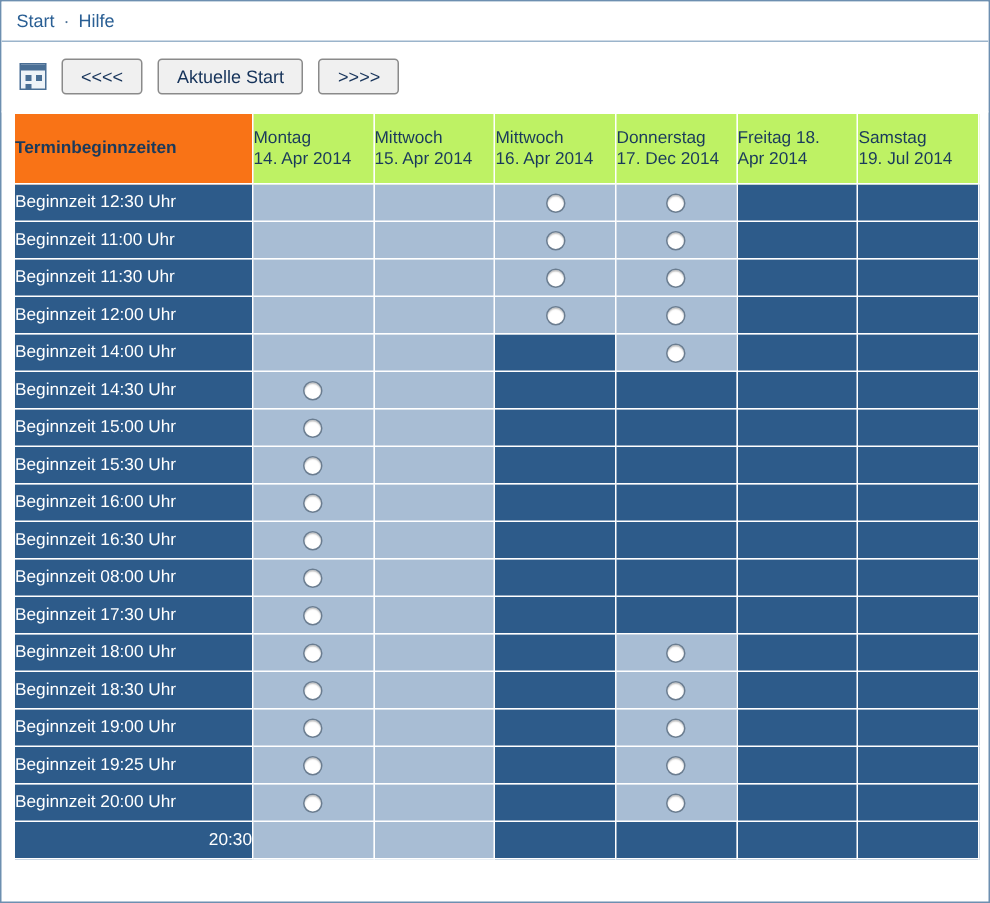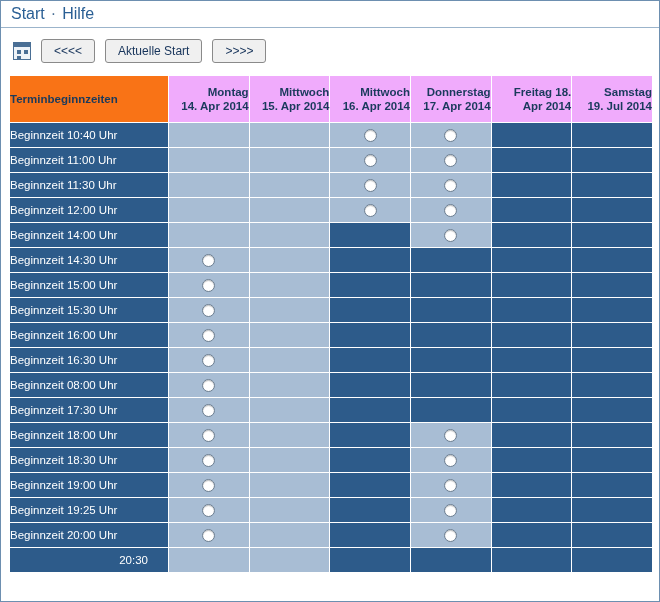--- a/index.html
+++ b/index.html
@@ -21,21 +21,21 @@
     border: 1px solid #6d8fb0;
     box-sizing: border-box;
   }
   
   .topnav {
     height: 26px;
     line-height: 26px;
     padding: 0 10px;
     border-bottom: 1px solid #9bb4cb;
     background: #ffffff;
-    font-size: 16px;
+    font-size: 12px;
   }
   .topnav a {
     color: #2a5f94;
     text-decoration: none;
   }
   .topnav .sep {
     color: #4a6f95;
     padding: 0 6px;
   }
   
@@ -104,41 +104,41 @@
     color: #1a3a5c;
     font-weight: bold;
     font-size: 13px;
     text-align: left;
     padding: 10px 8px;
     vertical-align: middle;
     border: 1px solid #1e3f66;
     height: 46px;
   }
   th.day {
-    background: #f0abfc;
+    background: #bef264;
     color: #1a3a5c;
-    font-weight: bold;
-    text-align: right;
+    font-weight: normal;
+    text-align: left;
     vertical-align: middle;
     padding: 5px 2px;
     border: 1px solid #1e3f66;
     line-height: 14px;
     height: 46px;
   }
   td.timelabel {
     background: #2d5b8a;
     color: #ffffff;
     padding: 5px 8px;
     height: 14px;
     white-space: nowrap;
     border: 1px solid #ffffff;
   }
   td.timelabel.last {
     text-align: right;
-    padding-right: 20px;
+    padding-right: 0;
     margin-left: 43px;
   }
   td.slot {
     height: 24px;
     text-align: center;
     vertical-align: middle;
     border: 1px solid #ffffff;
   }
   td.slot.free { background: #a8bdd4; }
   td.slot.busy { background: #2d5b8a; }
@@ -182,35 +182,35 @@
           <th class="day">
             <div>Mittwoch</div>
             <div>15. Apr 2014</div>
           </th>
           <th class="day">
             <div>Mittwoch</div>
             <div>16. Apr 2014</div>
           </th>
           <th class="day">
             <div>Donnerstag</div>
-            <div>17. Apr 2014</div>
+            <div>17. Dec 2014</div>
           </th>
           <th class="day">
             <div>Freitag 18.</div>
             <div>Apr 2014</div>
           </th>
           <th class="day">
             <div>Samstag</div>
             <div>19. Jul 2014</div>
           </th>
         </tr>
       </thead>
       <tbody id="sched-body">
           <tr>
-            <td class="timelabel">Beginnzeit 10:40 Uhr</td>
+            <td class="timelabel">Beginnzeit 12:30 Uhr</td>
             <td class="slot free"></td>
             <td class="slot free"></td>
             <td class="slot free"><span class="radio"></span></td>
             <td class="slot free"><span class="radio"></span></td>
             <td class="slot busy"></td>
             <td class="slot busy"></td>
           </tr>
           <tr>
             <td class="timelabel">Beginnzeit 11:00 Uhr</td>
             <td class="slot free"></td>

